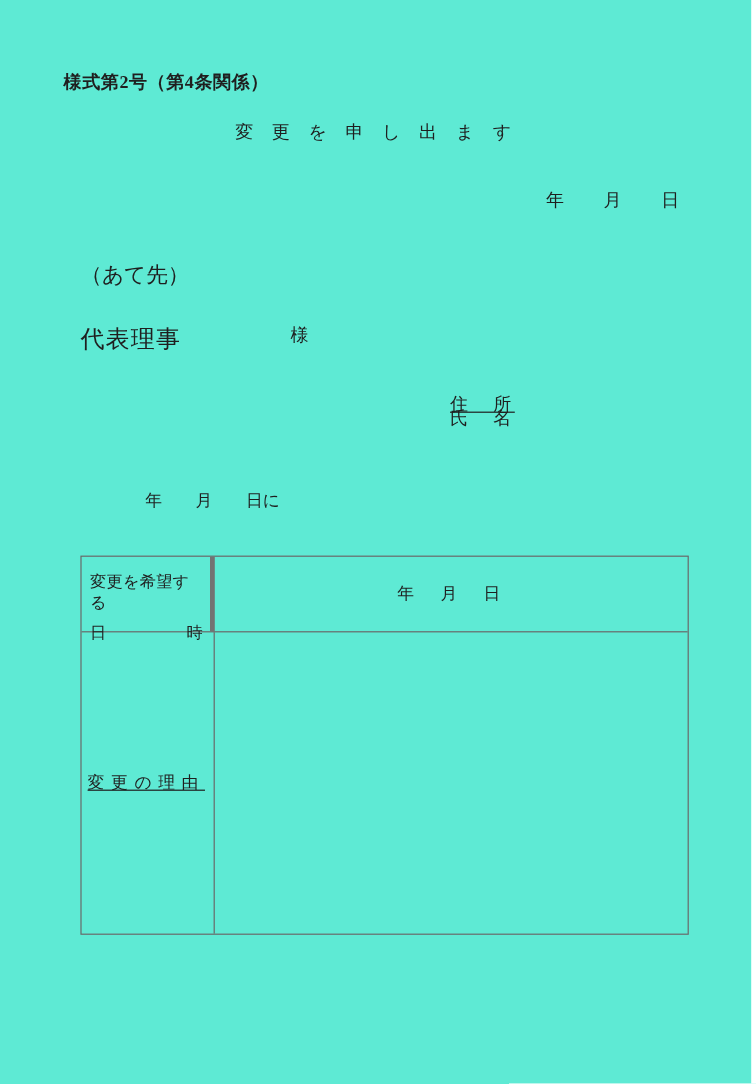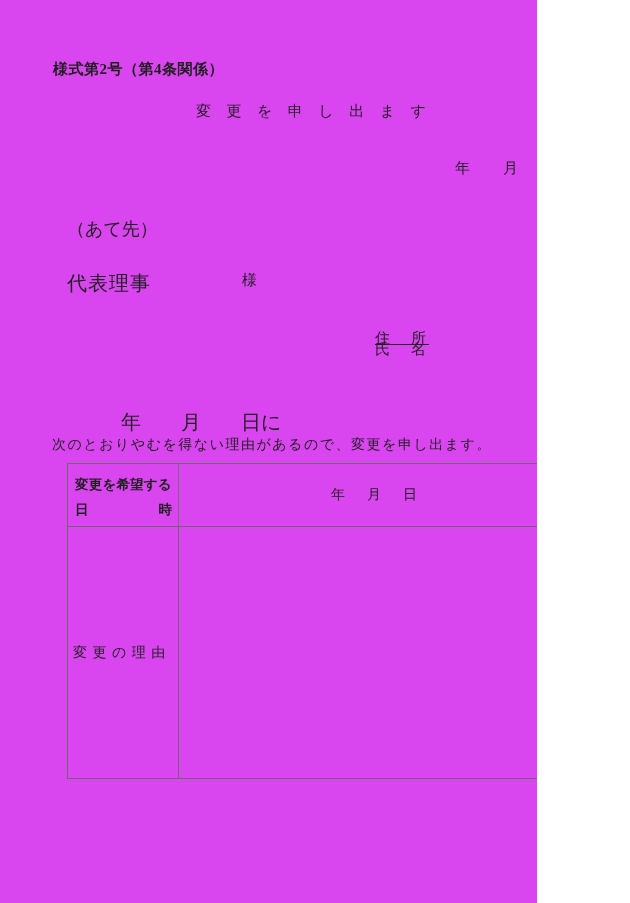--- a/index.html
+++ b/index.html
@@ -2,23 +2,23 @@
 <html><head>
 <meta charset="utf-8">
 <style>
   html, body {
     margin: 0;
     padding: 0;
     background: #ffffff;
   }
   .page {
     position: relative;
-    width: 537px;
+    width: 626px;
     height: 903px;
-    background: #d946ef;
+    background: #5eead4;
     color: #1f1f1f;
     font-family: "Liberation Serif", "DejaVu Serif", serif;
     overflow: hidden;
   }
   .abs { position: absolute; line-height: 1; white-space: nowrap; }
 
   .form-number {
     left: 53px; top: 62px;
     font-size: 15px;
     font-weight: 600;
@@ -36,43 +36,42 @@
     letter-spacing: 1px;
   }
   .addr-label   { left: 67px; top: 220px; font-size: 18px; }
   .addr-org     { left: 67px; top: 246px; font-size: 15px; letter-spacing: 1px; }
   .addr-rep     { left: 67px; top: 273px; font-size: 20px; letter-spacing: 1px; }
   .addr-hon     { left: 242px; top: 273px; font-size: 15px; }
 
   .sig-address  { left: 375px; top: 331px; font-size: 15px; letter-spacing: 3px; text-decoration: underline; }
   .sig-name     { left: 375px; top: 342px; font-size: 15px; letter-spacing: 3px; }
 
-  .body-line1-date { left: 121px; top: 412px; font-size: 20px; }
+  .body-line1-date { left: 121px; top: 412px; font-size: 14px; }
   .body-line1-rest { left: 323px; top: 412px; font-size: 14px; }
   .body-line2      { left: 52px;  top: 438px; font-size: 14px; letter-spacing: 1.5px; }
 
   .req-table {
     position: absolute;
     left: 67px; top: 463px;
     width: 507px; height: 316px;
     box-sizing: border-box;
     border: 1px solid #696969;
     display: grid;
     grid-template-columns: 111px 1fr;
     grid-template-rows: 63px 1fr;
   }
   .cell {
     box-sizing: border-box;
     font-size: 13.5px;
   }
   .cell-desired-label {
-    border-right: 1px solid #737373;
+    border-right: 4px solid #737373;
     border-bottom: 1px solid #696969;
     padding: 12px 6px 0 7px;
-    font-weight: bold;
   }
   .cell-desired-label .l1 { display: block; letter-spacing: 0.2px; }
   .cell-desired-label .l2 {
     display: flex;
     justify-content: space-between;
     margin-top: 7px;
   }
   .cell-desired-value {
     border-bottom: 1px solid #696969;
     display: flex;
@@ -81,20 +80,21 @@
     font-size: 14px;
     letter-spacing: 4px;
   }
   .cell-reason-label {
     border-right: 1px solid #696969;
     display: flex;
     align-items: center;
     padding-left: 5px;
     font-size: 14px;
     letter-spacing: 5.5px;
+    text-decoration: underline;
   }
   .cell-reason-value { background: transparent; }
 </style>
 </head>
 <body>
 
 <div class="page">
 
   <div class="abs form-number">様式第2号（第4条関係）</div>
 
@@ -109,21 +109,20 @@
 
   <div class="abs addr-hon">様</div>
 
   <div class="abs sig-address">住　所</div>
 
   <div class="abs sig-name">氏　名</div>
 
   <div class="abs body-line1-date">年　　月　　日に</div>
 
 
-  <div class="abs body-line2">次のとおりやむを得ない理由があるので、変更を申し出ます。</div>
 
   <div class="req-table">
 
     <div class="cell cell-desired-label">
       <span class="l1">変更を希望する</span>
       <span class="l2">
         <span>日</span>
         <span>時</span>
       </span>
     </div>

